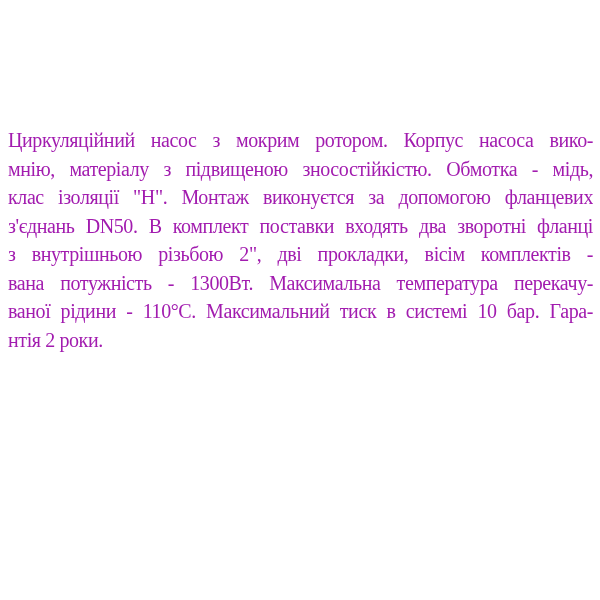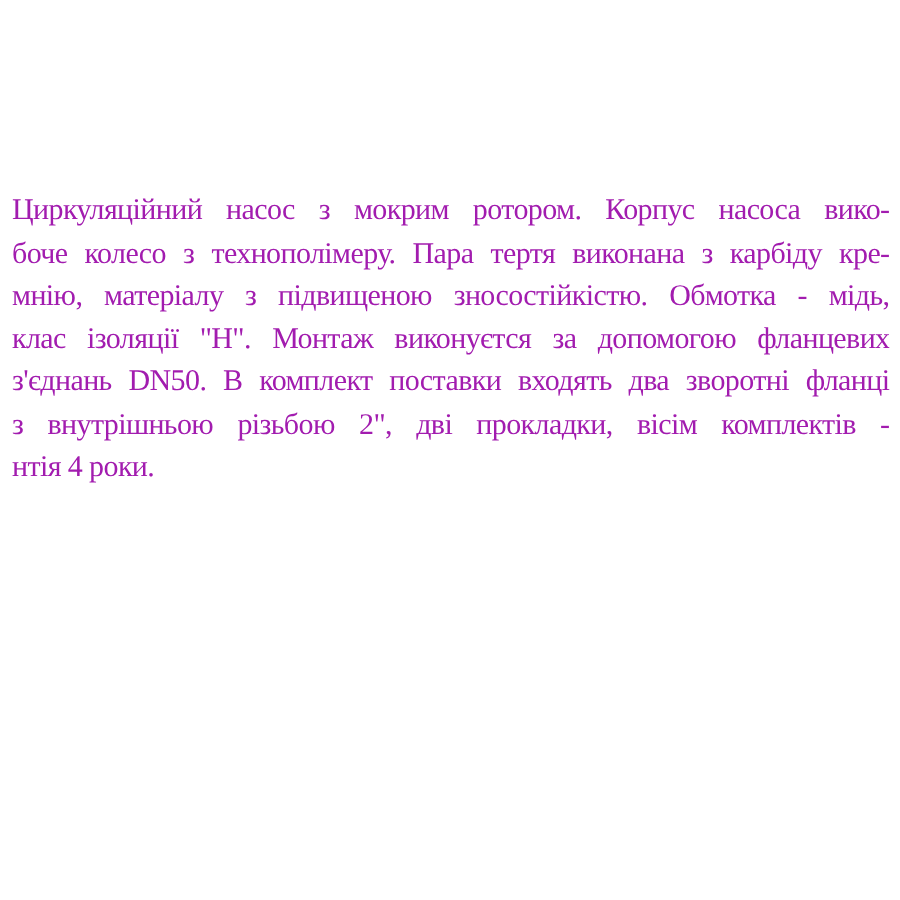--- a/index.html
+++ b/index.html
@@ -42,20 +42,21 @@
       text-align: left;
       text-align-last: left;
     }
   </style>
 </head>
 <body>
 
 <div class="page">
   <div class="description-block">
     <div class="line">Циркуляційний насос з мокрим ротором. Корпус насоса вико-</div>
-    <div class="line">боче колесо з технополімеру. Пара тертя виконана з карбіду кре-</div>
     <div class="line">мнію, матеріалу з підвищеною зносостійкістю.  Обмотка - мідь,</div>
     <div class="line">клас ізоляції "Н". Монтаж виконуєтся за допомогою фланцевих</div>
     <div class="line">з'єднань DN50. В комплект поставки входять два зворотні фланці</div>
     <div class="line">з внутрішньою різьбою 2", дві прокладки, вісім комплектів -</div>
-    <div class="line last">нтія 4 роки.</div>
+    <div class="line">вана потужність - 1300Вт.  Максимальна температура перекачу-</div>
+    <div class="line">ваної рідини - 110°С. Максимальний тиск в системі 10 бар. Гара-</div>
+    <div class="line last">нтія 2 роки.</div>
   </div>
 </div>
 
 </body></html>

